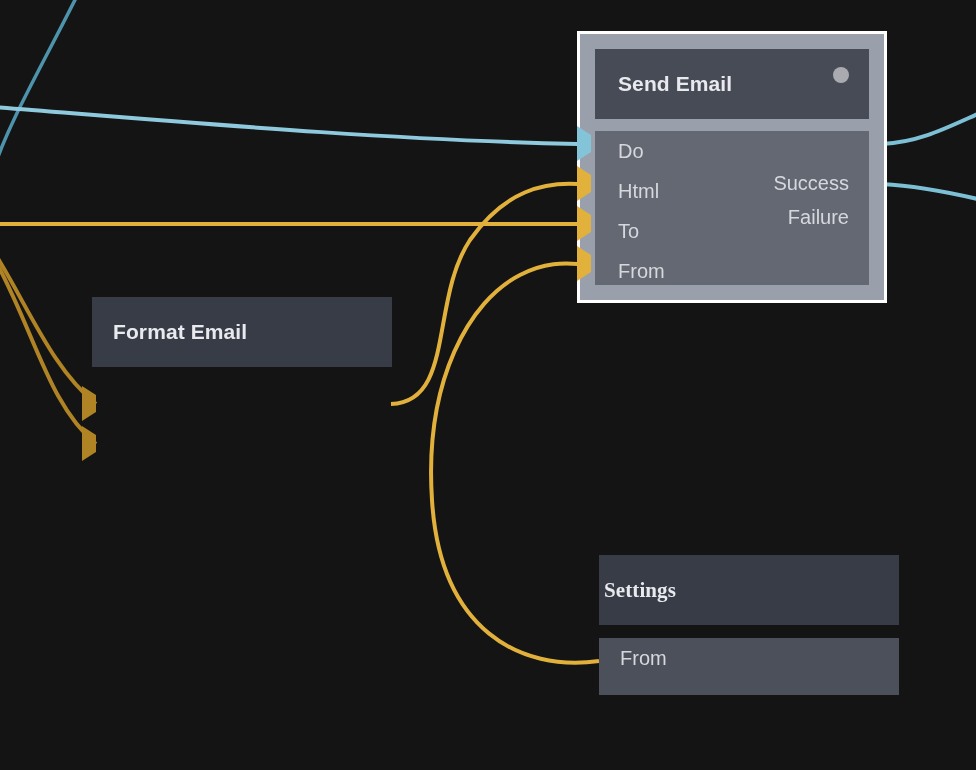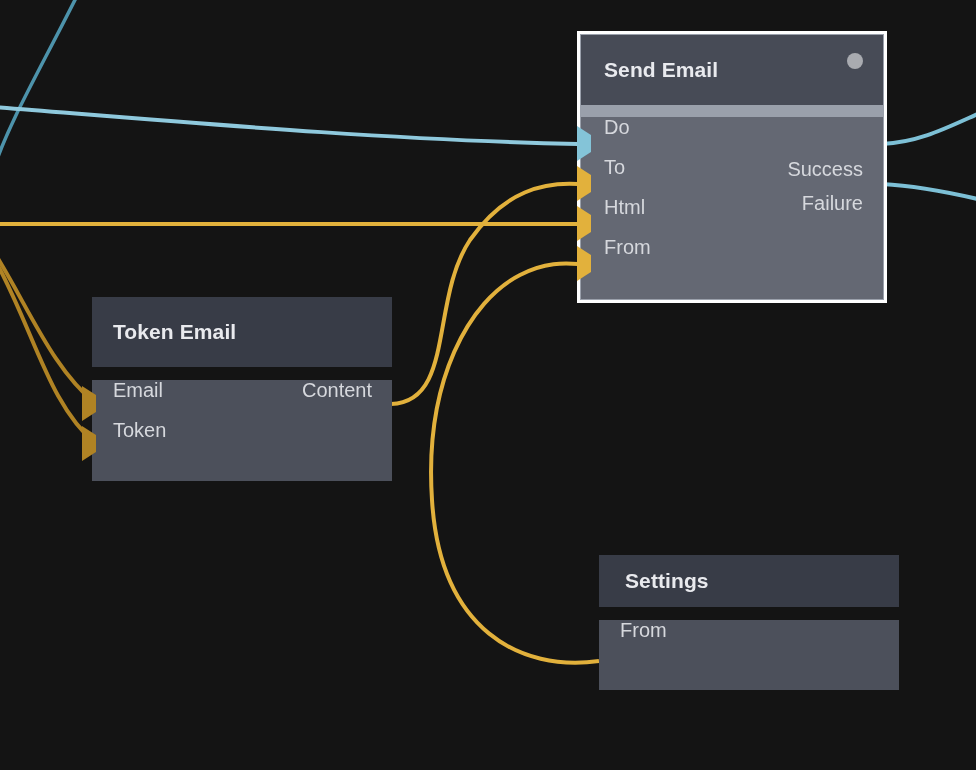--- a/index.html
+++ b/index.html
@@ -30,21 +30,21 @@
     box-sizing: border-box;
   }
   .node-inner {
     position: relative;
     width: 100%;
     height: 100%;
     overflow: hidden;
   }
   .node.selected {
     border: 3px solid #ffffff;
-    padding: 1px;
+    padding: 15px;
     background: #9aa0ab;
   }
   .node-header {
     position: relative;
     width: 100%;
     box-sizing: border-box;
     display: flex;
     align-items: center;
   }
   .node-title {
@@ -55,21 +55,21 @@
     white-space: nowrap;
   }
   .node-body {
     position: relative;
     width: 100%;
     box-sizing: border-box;
   }
   .port-row {
     position: relative;
     display: flex;
-    align-items: flex-start;
+    align-items: center;
     justify-content: space-between;
     box-sizing: border-box;
   }
   .port-label {
     color: #d6d8dd;
     font-size: 20px;
     white-space: nowrap;
     line-height: 1;
   }
   .port-label.out {
@@ -139,24 +139,24 @@
       <div class="node-header" style="height:70px; background:#474b56; padding-left:23px;">
         <span class="node-title">Send Email</span>
         <span class="status-dot" style="right:20px; top:18px; width:16px; height:16px;"></span>
       </div>
       <div class="node-body" style="height:198px; background:#646873; padding:0 20px 0 23px;">
 
         <div class="port-row" style="height:40px; margin-top:12px;">
           <span class="port-label">Do</span>
         </div>
         <div class="port-row" style="height:40px;">
+          <span class="port-label">Html</span>
+        </div>
+        <div class="port-row" style="height:40px;">
           <span class="port-label">To</span>
-        </div>
-        <div class="port-row" style="height:40px;">
-          <span class="port-label">Html</span>
         </div>
         <div class="port-row" style="height:40px;">
           <span class="port-label">From</span>
         </div>
 
         <span class="port-label out" style="position:absolute; right:20px; top:42px;">Success</span>
         <span class="port-label out" style="position:absolute; right:20px; top:76px;">Failure</span>
       </div>
     </div>
   </div>
@@ -176,47 +176,38 @@
   <span class="pin" style="left:874px; top:136px;">
     <span class="pin-dot"></span>
   </span>
   <span class="pin" style="left:874px; top:176px;">
     <span class="pin-dot"></span>
   </span>
 
   <div class="node" style="left:92px; top:297px; width:300px; height:184px;">
     <div class="node-inner">
       <div class="node-header" style="height:70px; background:#383c47; padding-left:21px;">
-        <span class="node-title">Token Email</span>
-      </div>
-      <div class="node-body" style="height:114px; background:#4c505b; padding:0 20px 0 21px;">
-        <div class="port-row" style="height:40px; margin-top:13px;">
-          <span class="port-label">Email</span>
-          <span class="port-label out">Content</span>
-        </div>
-        <div class="port-row" style="height:40px;">
-          <span class="port-label">Token</span>
-        </div>
+        <span class="node-title">Format Email</span>
       </div>
     </div>
   </div>
 
   <span class="pin" style="left:82px; top:395px;">
     <span class="pin-arrow dim"></span>
   </span>
   <span class="pin" style="left:82px; top:435px;">
     <span class="pin-arrow dim"></span>
   </span>
   <span class="pin" style="left:383px; top:396px;">
     <span class="pin-dot data"></span>
   </span>
 
   <div class="node" style="left:599px; top:555px; width:300px; height:140px;">
     <div class="node-inner">
-      <div class="node-header" style="height:52px; background:#383c47; padding-left:26px;">
+      <div class="node-header" style="height:70px; background:#383c47; padding-left:5px;font-family:Liberation Serif, serif;">
         <span class="node-title">Settings</span>
       </div>
       <div class="node-body" style="height:70px; background:#4c505b; padding:0 20px 0 21px;">
         <div class="port-row" style="height:40px; margin-top:13px;">
           <span class="port-label">From</span>
         </div>
       </div>
     </div>
   </div>
 

